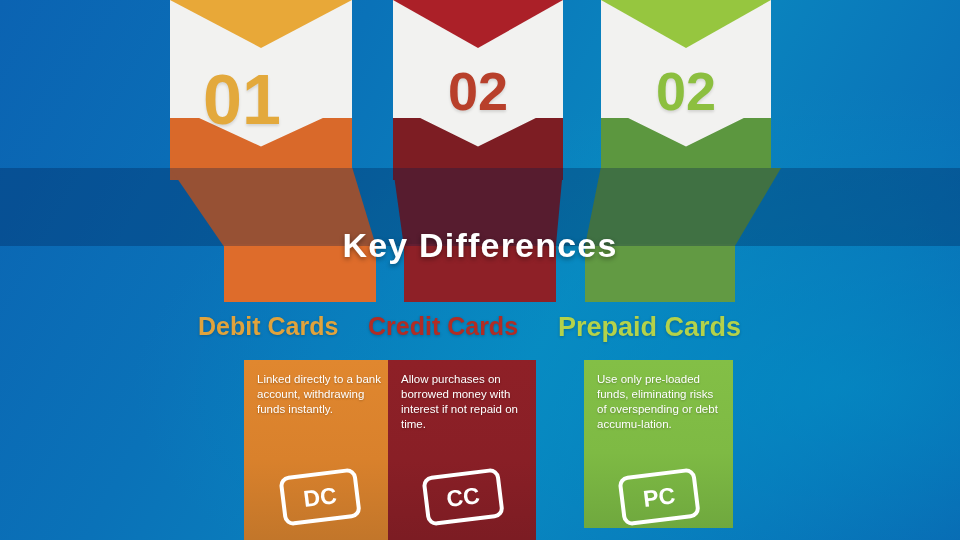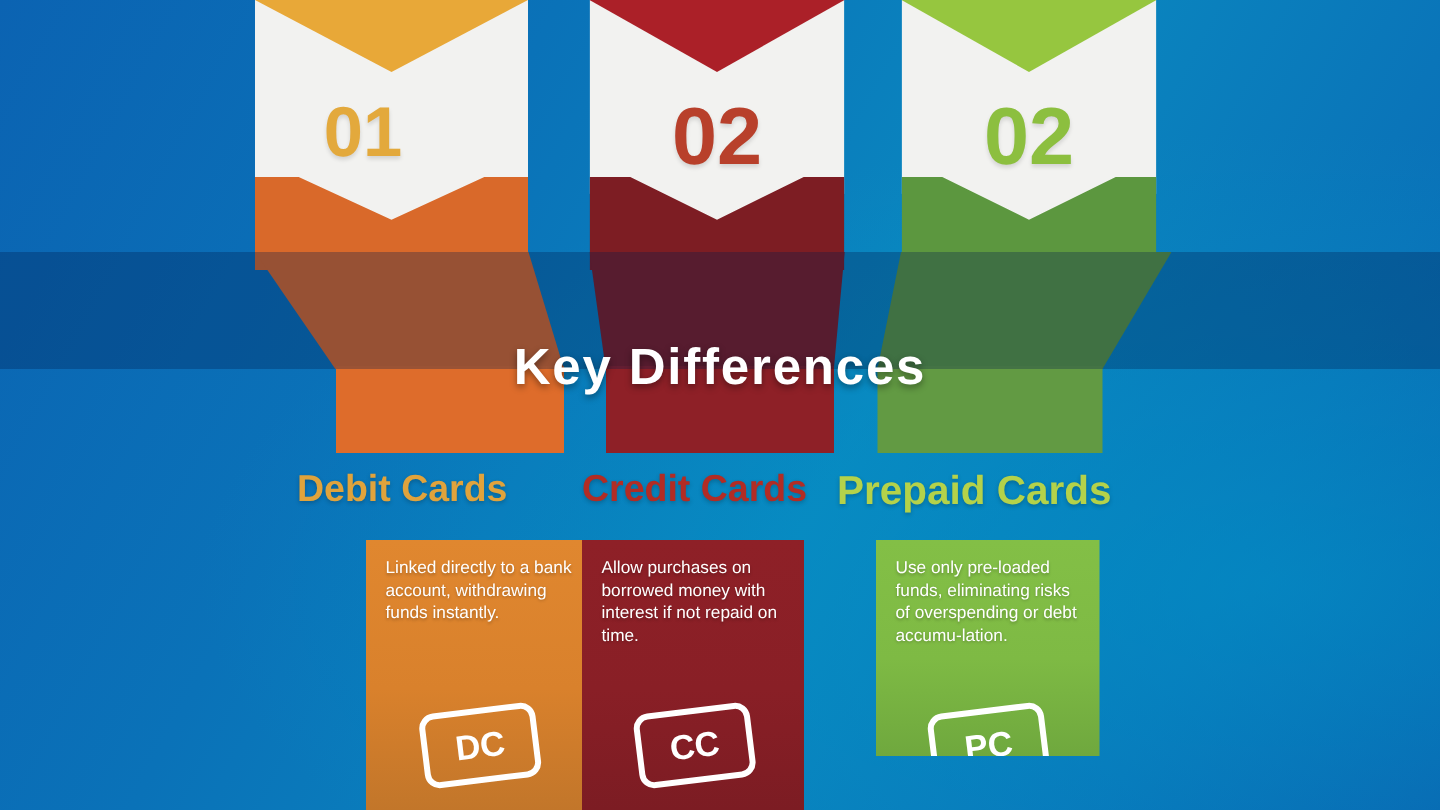--- a/index.html
+++ b/index.html
@@ -91,21 +91,21 @@
     <div class="chev-top" style="left:170px;width:182px;height:48px;background:#e8a838;"></div>
 
     <div class="chev-bot" style="left:170px;top:118px;width:182px;height:62px;background:#d9692a;"></div>
 
     <div class="taper" style="left:170px;top:168px;width:206px;height:78px;background:#d9692a;
                 -webkit-clip-path:polygon(0 0,88.5% 0,100% 100%,26% 100%);
                 clip-path:polygon(0 0,88.5% 0,100% 100%,26% 100%);"></div>
 
     <div class="ribbon" style="left:224px;top:244px;width:152px;height:58px;background:#de6c2b;"></div>
 
-    <div class="number" style="left:170px;width:144px;top:60px;font-size:47px;color:#e3a93c;">01</div>
+    <div class="number" style="left:170px;width:144px;top:60px;font-size:70px;color:#e3a93c;">01</div>
 
     <div class="heading" style="left:198px;width:204px;top:312px;font-size:25px;color:#e0a33c;">Debit Cards</div>
 
     <div class="panel" style="left:224px;top:360px;width:150px;height:180px;
                 background:linear-gradient(180deg,#e0872f 0%,#d9812c 55%,#c2762a 100%);margin-left:20px;">
       <div class="body" style="font-size:11.5px;">Linked directly to a bank account, withdrawing funds instantly.</div>
       <div class="cardicon" style="left:27px;top:104px;">
         <svg width="98" height="64" viewBox="0 0 98 64">
           <g transform="rotate(-7 49 32)">
             <rect x="12" y="10" width="74" height="46" rx="8" ry="8" fill="none" stroke="#ffffff" stroke-width="4"></rect>
@@ -120,21 +120,21 @@
     <div class="plaque" style="left:393px;width:170px;height:170px;"></div>
     <div class="chev-top" style="left:393px;width:170px;height:48px;background:#ab2028;"></div>
     <div class="chev-bot" style="left:393px;top:118px;width:170px;height:62px;background:#7d1d23;"></div>
     <div class="taper" style="left:393px;top:168px;width:180px;height:78px;background:#7d1d23;
                 -webkit-clip-path:polygon(0 0,94.5% 0,90.5% 100%,6% 100%);
                 clip-path:polygon(0 0,94.5% 0,90.5% 100%,6% 100%);"></div>
     <div class="ribbon" style="left:404px;top:244px;width:152px;height:58px;background:#8e2027;"></div>
 
     <div class="number" style="left:393px;width:170px;top:60px;font-size:54px;color:#b8402b;">02</div>
 
-    <div class="heading" style="left:388px;width:204px;top:312px;font-size:25px;color:#b22c24;">Credit Cards</div>
+    <div class="heading" style="left:368px;width:204px;top:312px;font-size:25px;color:#b22c24;">Credit Cards</div>
 
     <div class="panel" style="left:388px;top:360px;width:148px;height:180px;
                 background:linear-gradient(180deg,#8e2027 0%,#891f26 55%,#7c1c23 100%);">
       <div class="body" style="font-size:11.5px;">Allow purchases on borrowed money with interest if not repaid on time.</div>
       <div class="cardicon" style="left:26px;top:104px;">
         <svg width="98" height="64" viewBox="0 0 98 64">
           <g transform="rotate(-7 49 32)">
             <rect x="12" y="10" width="74" height="46" rx="8" ry="8" fill="none" stroke="#ffffff" stroke-width="4"></rect>
             <text x="49" y="41" text-anchor="middle" fill="#ffffff" font-family="Liberation Sans, sans-serif" font-size="23" font-weight="bold">CC</text>
           </g>
@@ -149,21 +149,21 @@
     <div class="chev-bot" style="left:601px;top:118px;width:170px;height:62px;background:#5c973f;"></div>
     <div class="taper" style="left:585px;top:168px;width:196px;height:78px;background:#5c973f;
                 -webkit-clip-path:polygon(8% 0,100% 0,76.5% 100%,0 100%);
                 clip-path:polygon(8% 0,100% 0,76.5% 100%,0 100%);"></div>
     <div class="ribbon" style="left:585px;top:244px;width:150px;height:58px;background:#629a43;"></div>
 
     <div class="number" style="left:601px;width:170px;top:60px;font-size:54px;color:#8cbf3f;">02</div>
 
     <div class="heading" style="left:558px;width:224px;top:312px;font-size:27px;color:#b4d24a;">Prepaid Cards</div>
 
-    <div class="panel" style="left:584px;top:360px;width:149px;height:144px;
+    <div class="panel" style="left:584px;top:360px;width:149px;height:168px;
                 background:linear-gradient(180deg,#83bf46 0%,#7eba44 55%,#6fa83e 100%);">
       <div class="body" style="font-size:11.5px;">Use only pre-loaded funds, eliminating risks of overspending or debt accumu-lation.</div>
       <div class="cardicon" style="left:26px;top:104px;">
         <svg width="98" height="64" viewBox="0 0 98 64">
           <g transform="rotate(-7 49 32)">
             <rect x="12" y="10" width="74" height="46" rx="8" ry="8" fill="none" stroke="#ffffff" stroke-width="4"></rect>
             <text x="49" y="41" text-anchor="middle" fill="#ffffff" font-family="Liberation Sans, sans-serif" font-size="23" font-weight="bold">PC</text>
           </g>
         </svg>
       </div>

